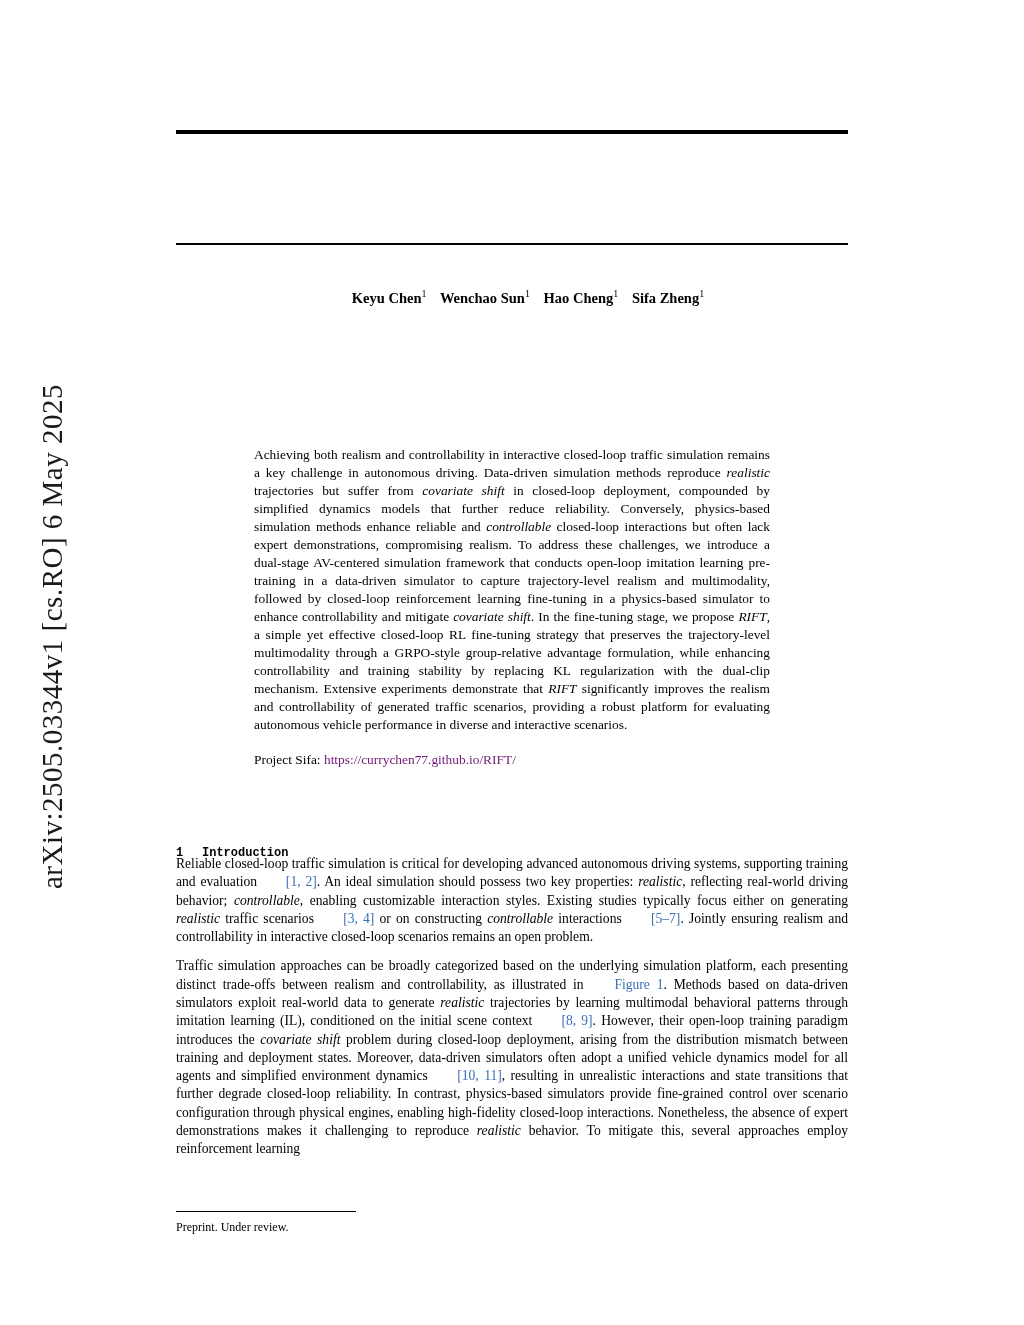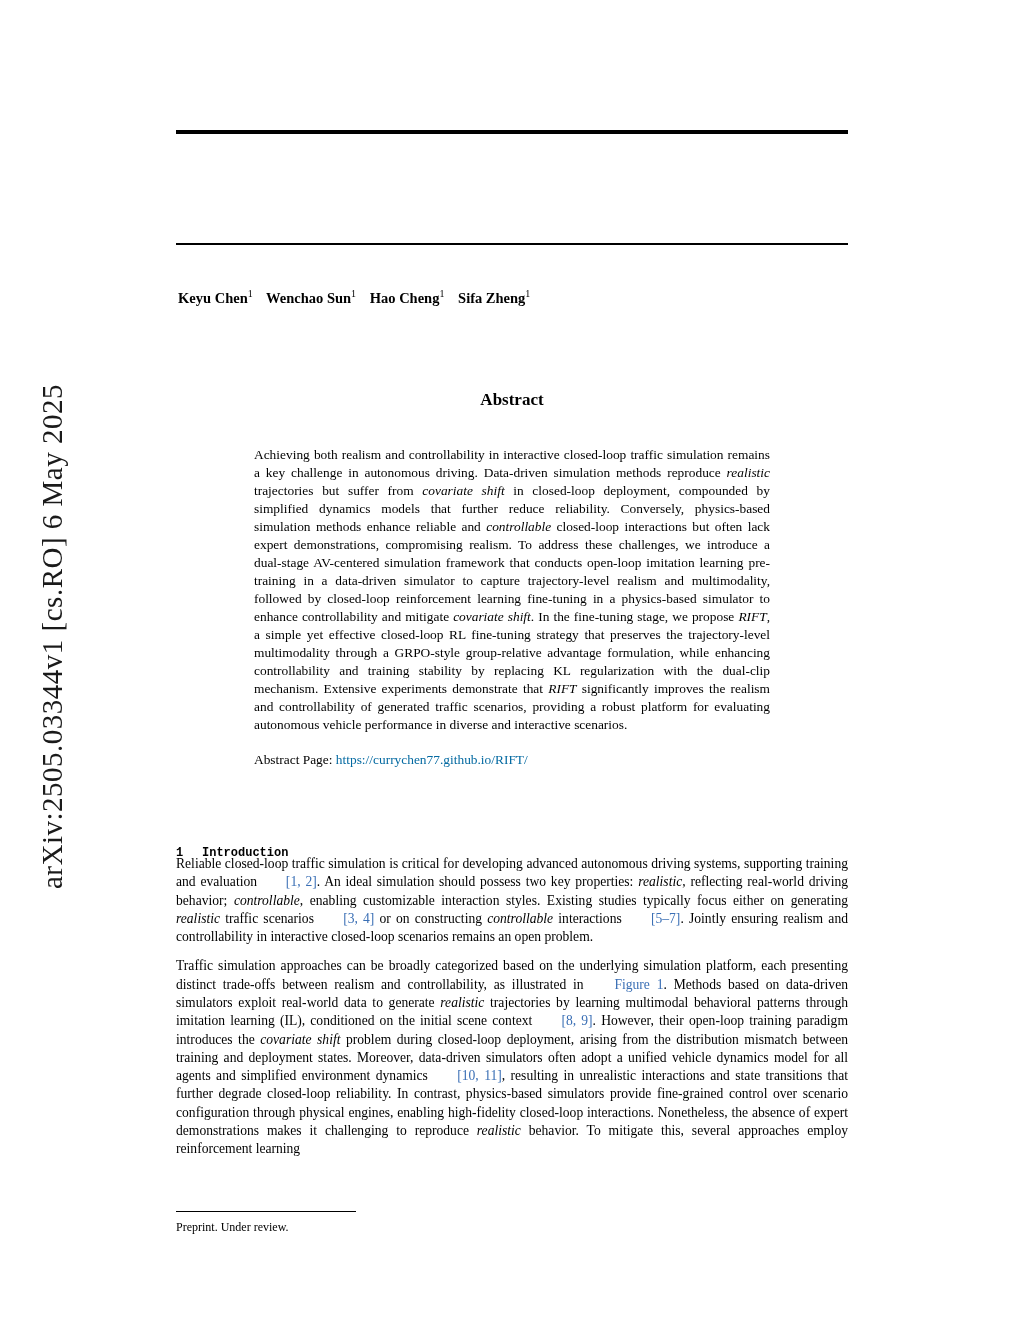--- a/index.html
+++ b/index.html
@@ -64,24 +64,24 @@
     width: 672px;
     text-align: center;
     font-size: 25px;
     font-weight: bold;
     line-height: 1.32;
     letter-spacing: -0.1px;
   }
 
   #authors {
     position: absolute;
-    left: 2px;
+    left: 16px;
     top: 288px;
     width: 672px;
-    text-align: left;
+    text-align: center;
     font-size: 14.5px;
     font-weight: bold;
   }
   #authors sup { font-weight: normal; font-size: 10px; vertical-align: super; }
   .auth-sep { display: inline-block; width: 10px; }
 
   #affiliation {
     position: absolute;
     left: 0;
     top: 323px;
@@ -107,21 +107,21 @@
     top: 430px;
     width: 548px;
     font-size: 13.4px;
     line-height: 1.345;
     text-align: justify;
     text-justify: inter-word;
   }
   #abstract-body p { margin: 16px; }
   .proj-line { margin-top: 1px; }
   a.link {
-    color: #0369a1;
+    color: #701a75;
     text-decoration: none;
   }
   .cite { color: #3a6fb5; margin-left: 24px; }
   .it { font-style: italic; }
 
   #sec1-heading {
     position: absolute;
     left: 0;
     top: 846px;
     font-size: 12px;
@@ -169,26 +169,25 @@
   <div class="rule-under-title"></div>
 
   <div id="authors">
     <span>Keyu Chen</span><sup>1</sup><span class="auth-sep"></span>
     <span>Wenchao Sun</span><sup>1</sup><span class="auth-sep"></span>
     <span>Hao Cheng</span><sup>1</sup><span class="auth-sep"></span>
     <span>Sifa Zheng</span><sup>1</sup>
   </div>
 
 
-  <div id="abstract-heading">Abstract</div>
 
   <div id="abstract-body">
     <p>Achieving both realism and controllability in interactive closed-loop traffic simulation remains a key challenge in autonomous driving. Data-driven simulation methods reproduce <span class="it">realistic</span> trajectories but suffer from <span class="it">covariate shift</span> in closed-loop deployment, compounded by simplified dynamics models that further reduce reliability. Conversely, physics-based simulation methods enhance reliable and <span class="it">controllable</span> closed-loop interactions but often lack expert demonstrations, compromising realism. To address these challenges, we introduce a dual-stage AV-centered simulation framework that conducts open-loop imitation learning pre-training in a data-driven simulator to capture trajectory-level realism and multimodality, followed by closed-loop reinforcement learning fine-tuning in a physics-based simulator to enhance controllability and mitigate <span class="it">covariate shift</span>. In the fine-tuning stage, we propose <span class="it">RIFT</span>, a simple yet effective closed-loop RL fine-tuning strategy that preserves the trajectory-level multimodality through a GRPO-style group-relative advantage formulation, while enhancing controllability and training stability by replacing KL regularization with the dual-clip mechanism. Extensive experiments demonstrate that <span class="it">RIFT</span> significantly improves the realism and controllability of generated traffic scenarios, providing a robust platform for evaluating autonomous vehicle performance in diverse and interactive scenarios.</p>
     <p class="proj-line">
-      <span>Abstract Page:</span>
+      <span>Project Sifa:</span>
       <a class="link" href="#">https://currychen77.github.io/RIFT/</a>
     </p>
   </div>
 
   <div id="sec1-heading">
     <span class="num">1</span><span>Introduction</span>
   </div>
 
   <div id="body-col">
     <p>Reliable closed-loop traffic simulation is critical for developing advanced autonomous driving systems, supporting training and evaluation <span class="cite" style="color:#3a6fb5">[1, 2]</span>. An ideal simulation should possess two key properties: <span class="it">realistic</span>, reflecting real-world driving behavior; <span class="it">controllable</span>, enabling customizable interaction styles. Existing studies typically focus either on generating <span class="it">realistic</span> traffic scenarios <span class="cite" style="color:#3a6fb5">[3, 4]</span> or on constructing <span class="it">controllable</span> interactions <span class="cite" style="color:#3a6fb5">[5–7]</span>. Jointly ensuring realism and controllability in interactive closed-loop scenarios remains an open problem.</p>

